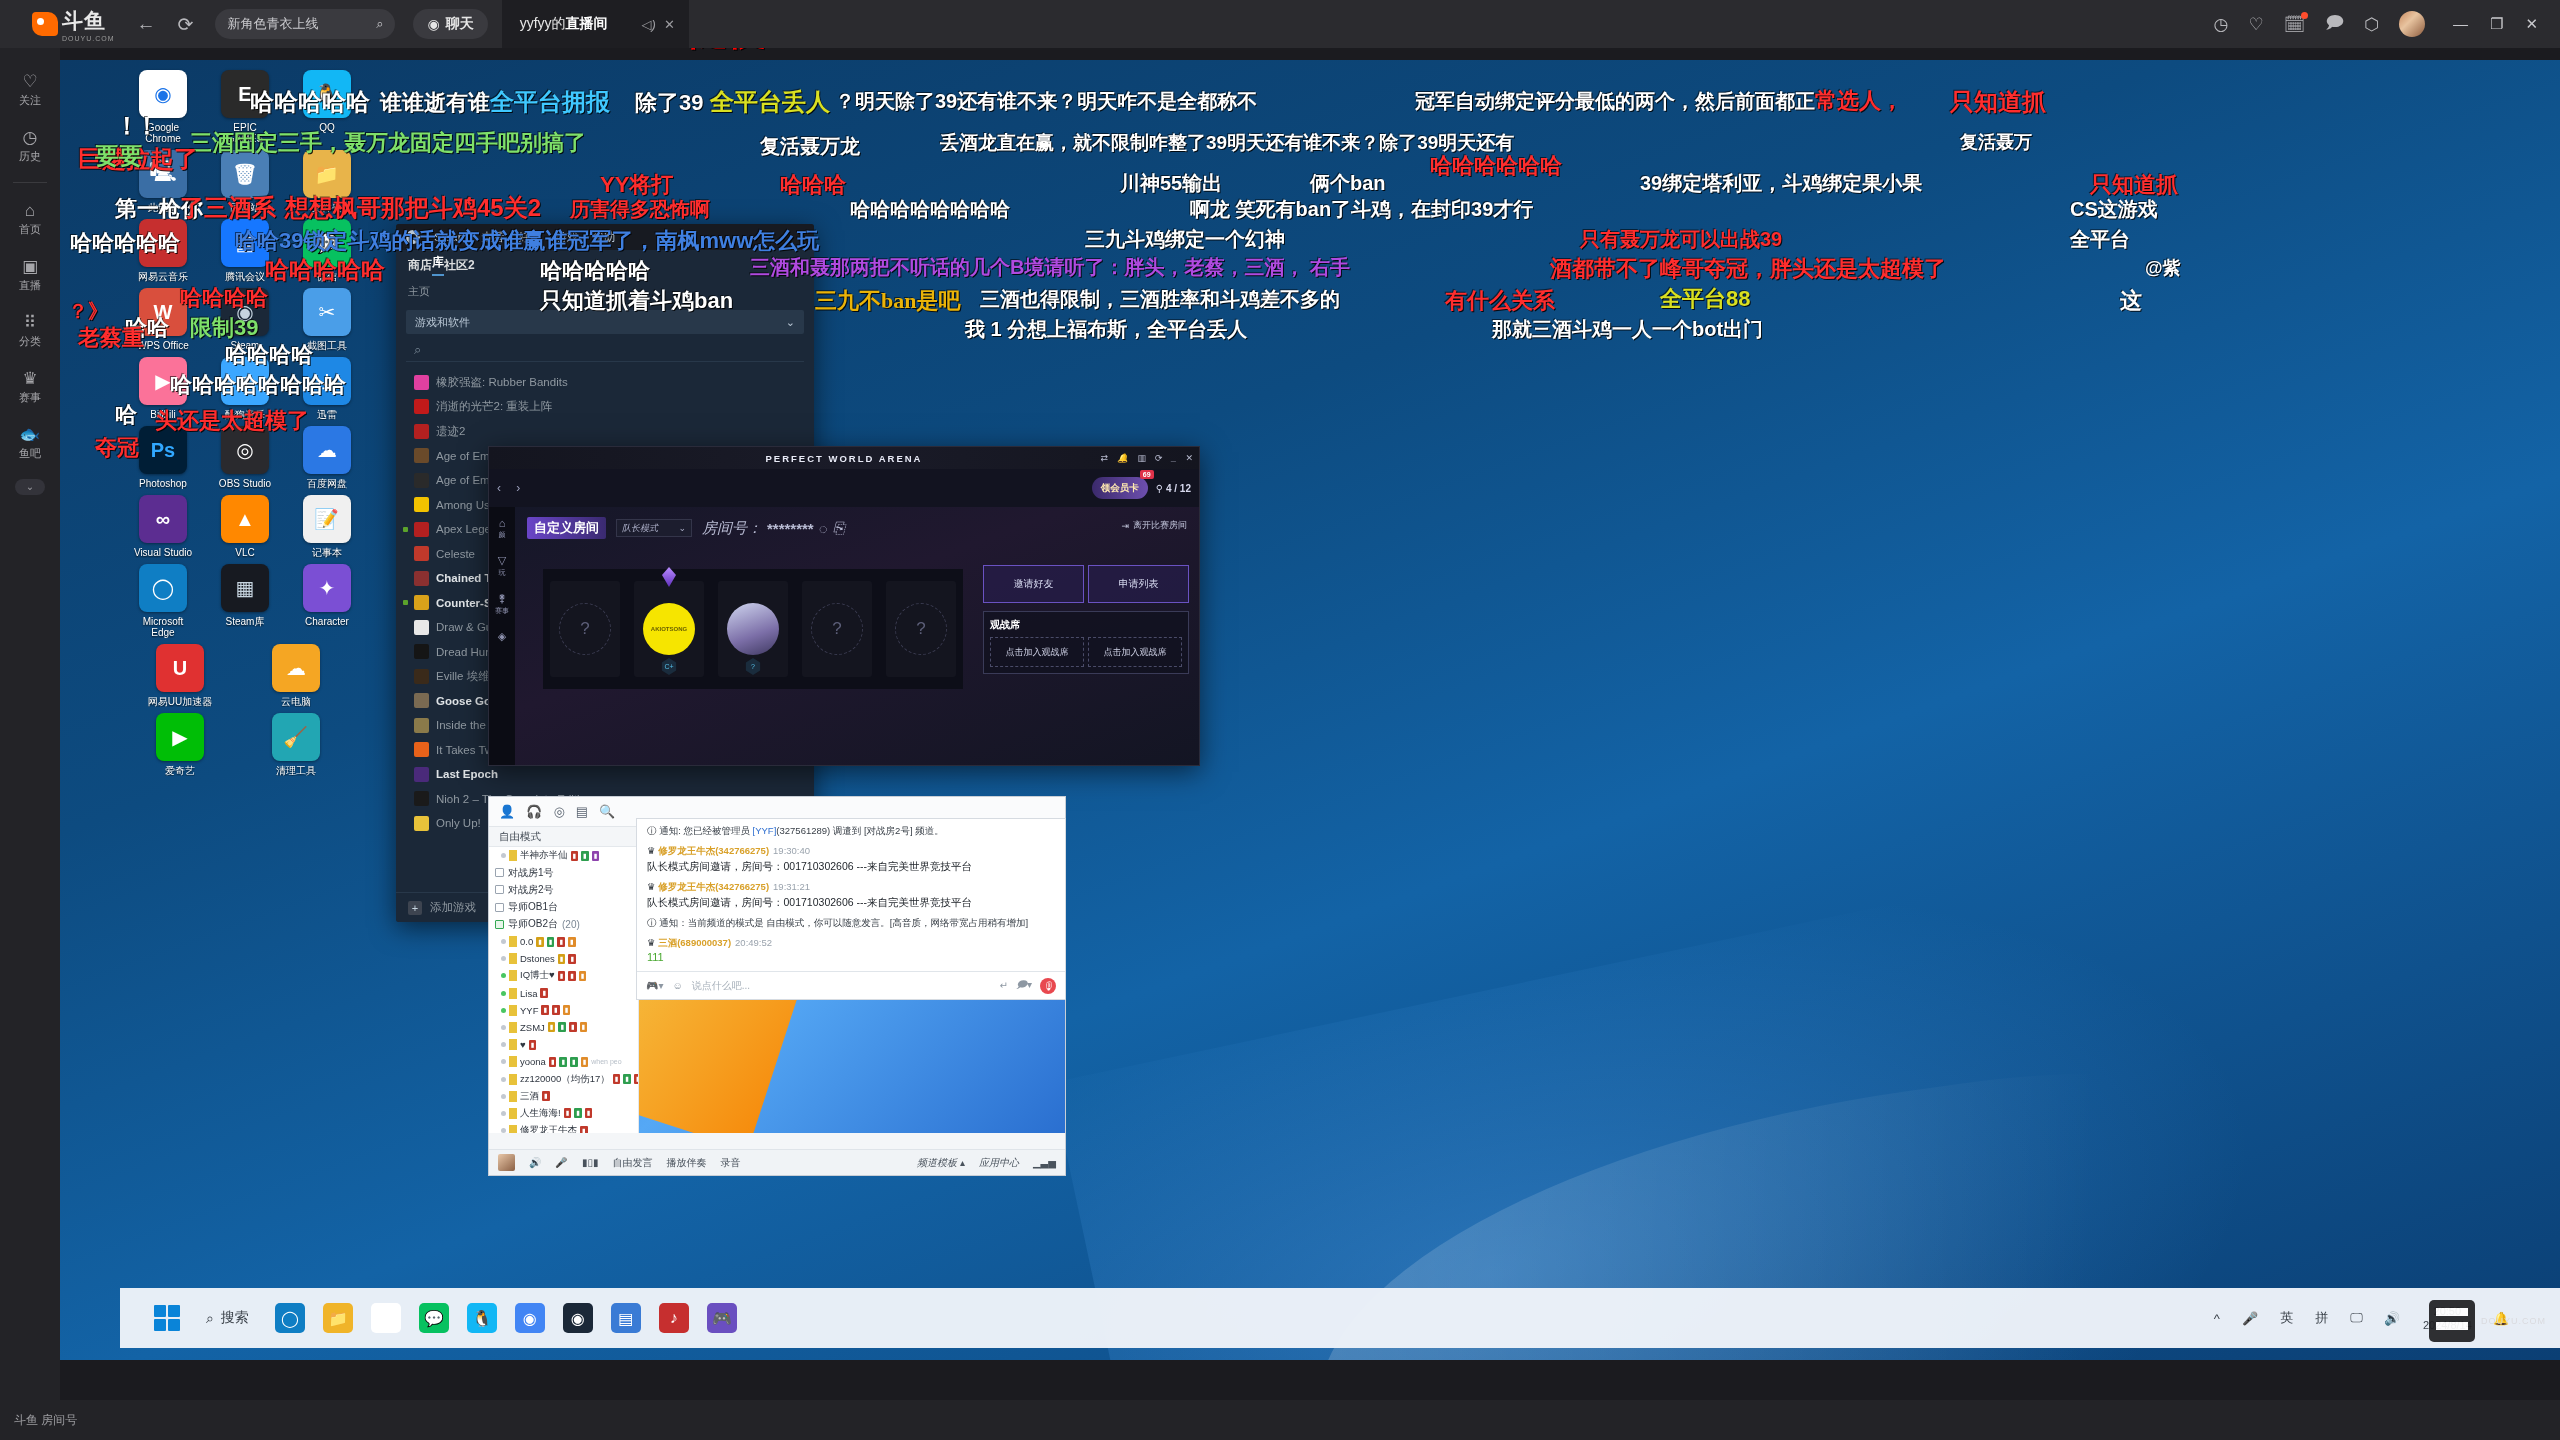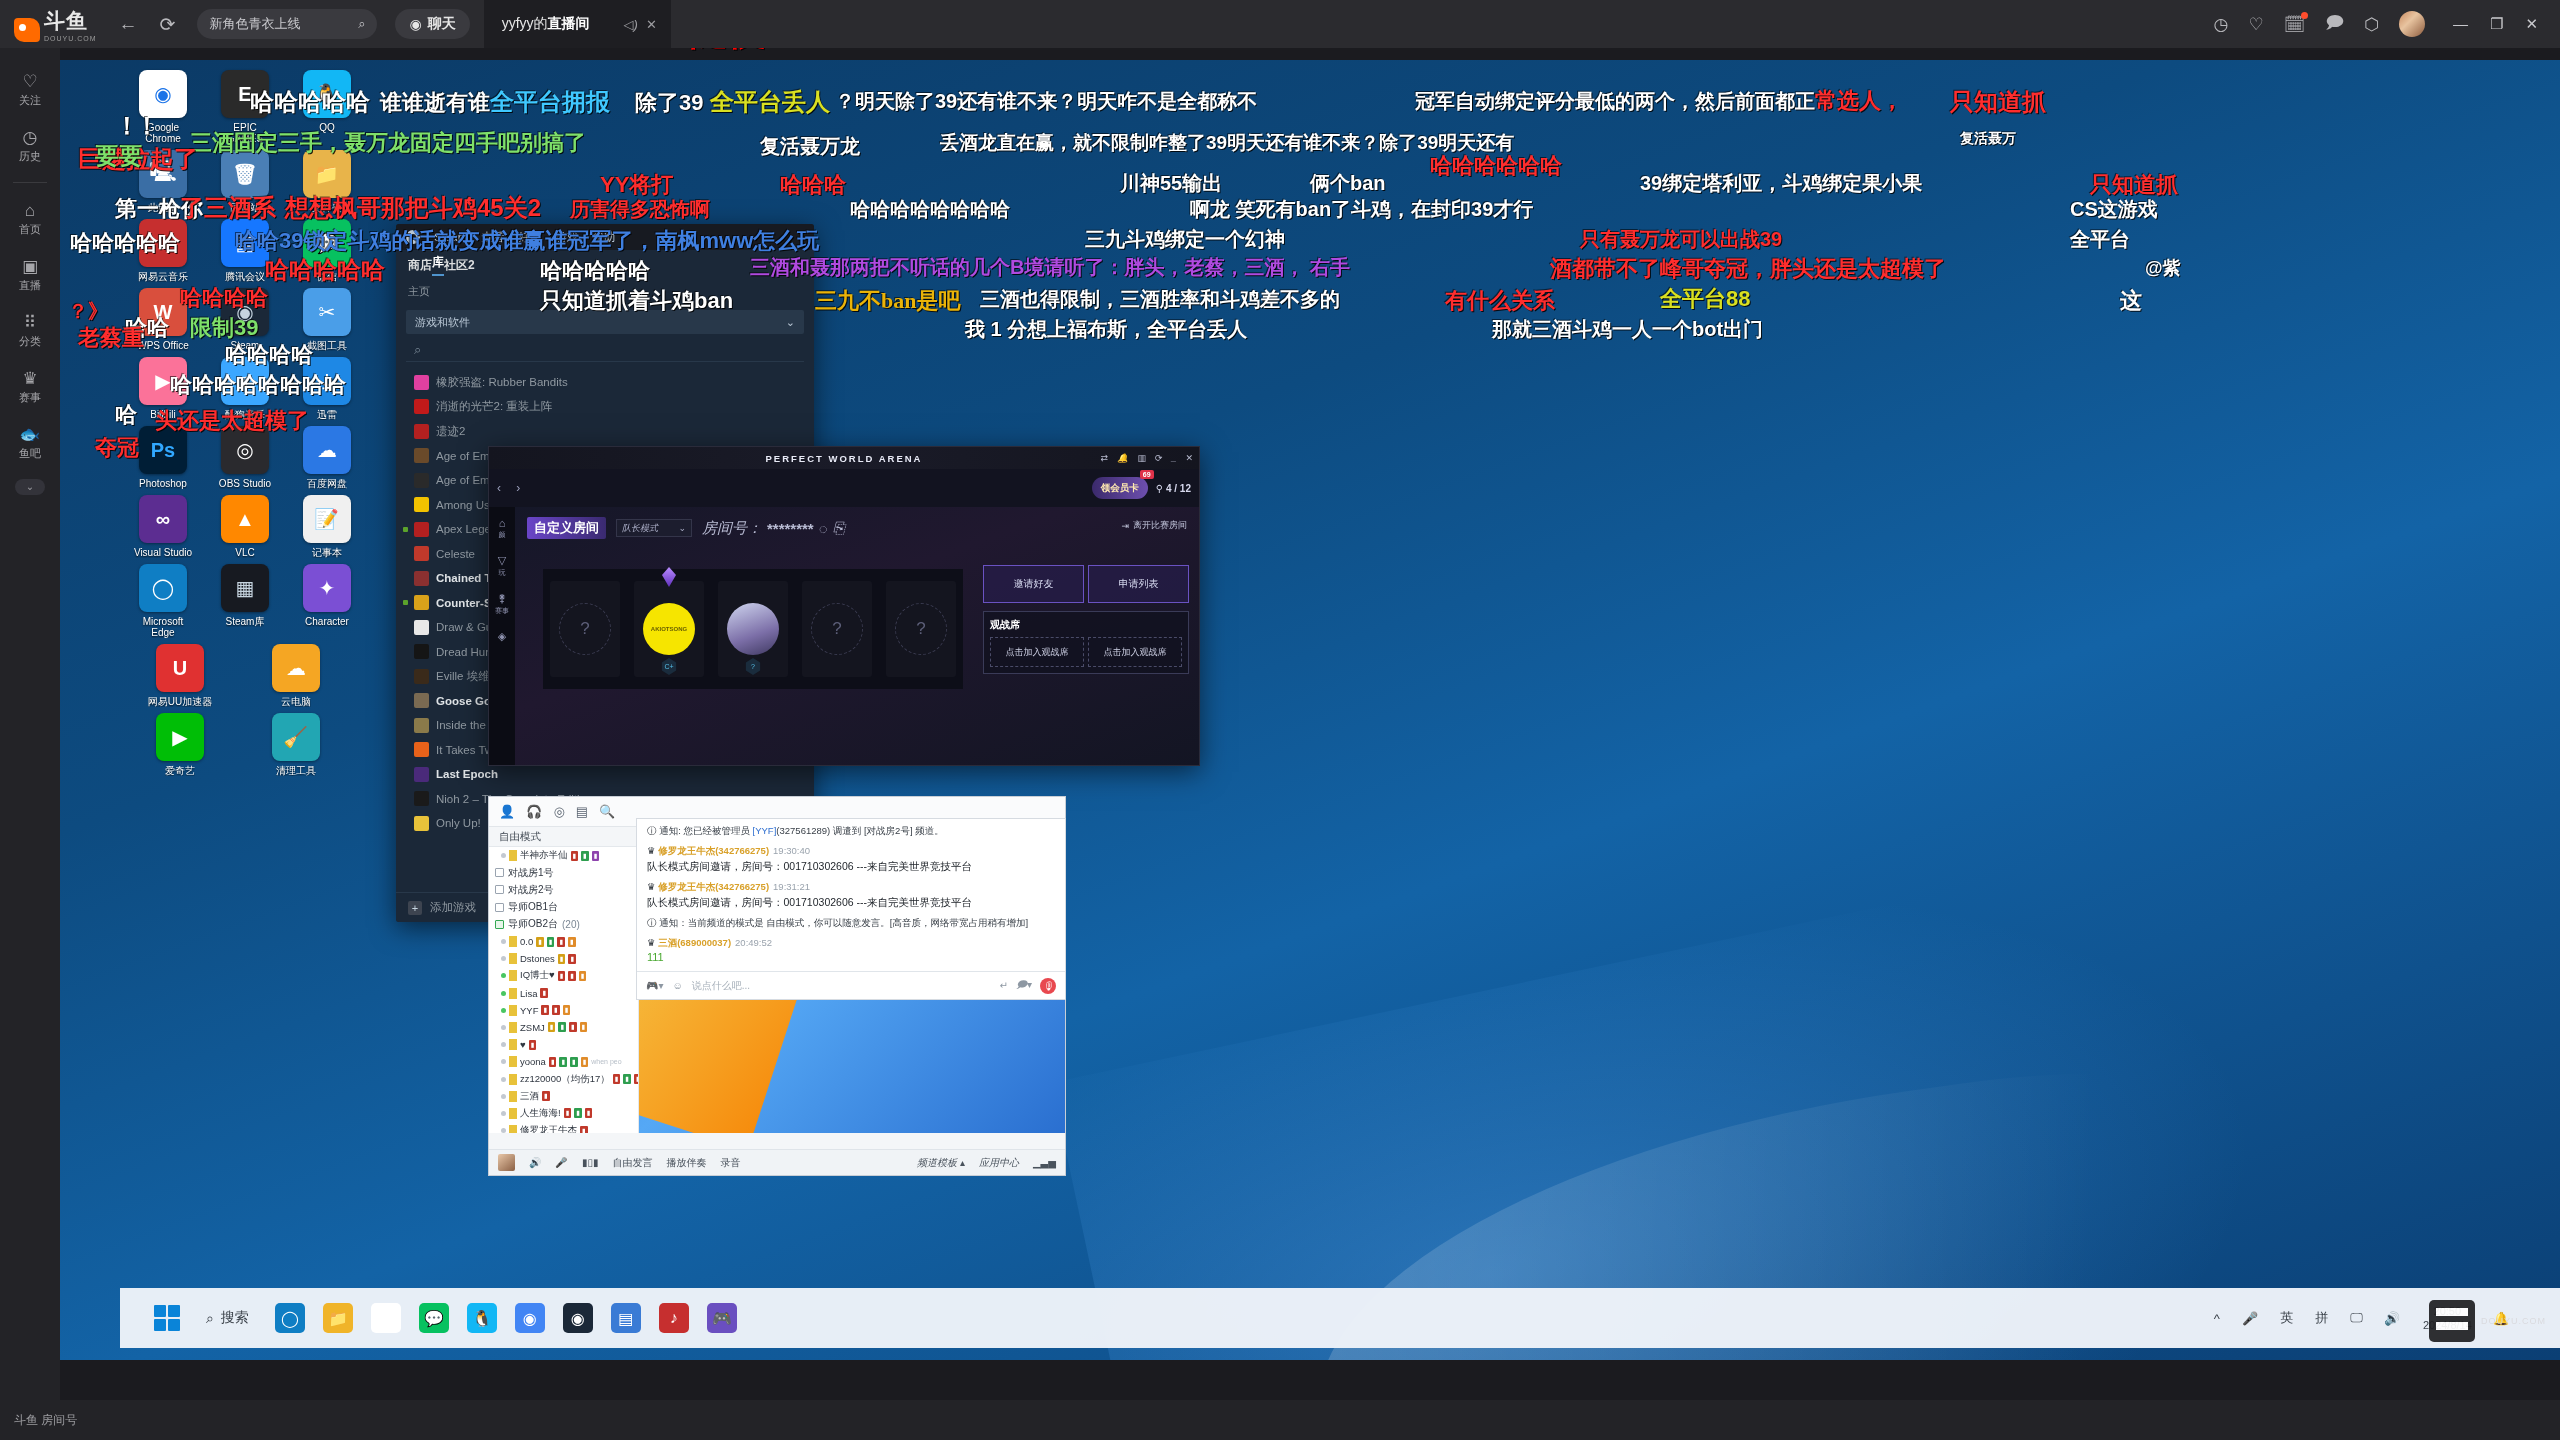--- a/index.html
+++ b/index.html
@@ -3,21 +3,21 @@
 <meta charset="utf-8">
 <style>
   * { box-sizing: border-box; margin:0; padding:0; }
   html,body { width:2560px; height:1440px; overflow:hidden; background:#1b1b1f;
     font-family:"Liberation Sans","DejaVu Sans",sans-serif; }
   #root { position:relative; width:2560px; height:1440px; }
 
   
   .dy-titlebar { position:absolute; left:0; top:0; width:2560px; height:48px;
     background:#2b2b2f; display:flex; align-items:center; }
-  .dy-logo { margin-left:14px; display:flex; align-items:flex-end; gap:4px; }
+  .dy-logo { margin-left:32px; display:flex; align-items:center; gap:4px; }
   .dy-logo-mark { width:26px; height:24px; background:#ff6a00; border-radius:4px 10px 4px 10px;
     position:relative; }
   .dy-logo-mark:after{content:"";position:absolute;left:5px;top:6px;width:7px;height:7px;background:#fff;border-radius:50%;}
   .dy-logo-text { color:#e8e8e8; font-size:21px; font-weight:bold; letter-spacing:1px; }
   .dy-logo-sub { color:#9b9b9b; font-size:7px; letter-spacing:1px; display:block; }
   .nav-ico { color:#b8b8bc; font-size:19px; margin-left:22px; cursor:pointer; }
   .dy-search { margin-left:22px; width:180px; height:30px; border-radius:15px;
     background:#3a3a3f; display:flex; align-items:center; padding:0 12px;
     color:#c9c9cd; font-size:13px; justify-content:space-between; }
   .dy-chat-btn { margin-left:18px; height:30px; border-radius:15px; background:#3a3a3f;
@@ -821,21 +821,21 @@
       <div class="danmu" style="left: 430px; top: 38px; color: rgb(63, 200, 255); font-size: 24px;">全平台拥报</div>
       <div class="danmu" style="left: 575px; top: 40px; color: rgb(255, 255, 255); font-size: 22px;">除了39</div>
       <div class="danmu" style="left: 650px; top: 38px; color: rgb(217, 224, 33); font-size: 24px;">全平台丢人</div>
       <div class="danmu" style="left: 775px; top: 40px; color: rgb(255, 255, 255); font-size: 20px;">？明天除了39还有谁不来？明天咋不是全都称不</div>
       <div class="danmu" style="left: 1355px; top: 40px; color: rgb(255, 255, 255); font-size: 20px;">冠军自动绑定评分最低的两个，然后前面都正</div>
       <div class="danmu" style="left: 1755px; top: 38px; color: rgb(255, 45, 45); font-size: 22px;">常选人，</div>
       <div class="danmu" style="left: 1890px; top: 38px; color: rgb(255, 45, 45); font-size: 24px;">只知道抓</div>
       <div class="danmu" style="left: 130px; top: 80px; color: rgb(126, 224, 106); font-size: 22px;">三酒固定三手，聂万龙固定四手吧别搞了</div>
       <div class="danmu" style="left: 700px; top: 85px; color: rgb(255, 255, 255); font-size: 20px;">复活聂万龙</div>
       <div class="danmu" style="left: 880px; top: 82px; color: rgb(255, 255, 255); font-size: 19px;">丢酒龙直在赢，就不限制咋整了39明天还有谁不来？除了39明天还有</div>
-      <div class="danmu" style="left: 1900px; top: 82px; color: rgb(255, 255, 255); font-size: 14px;">复活聂万</div>
+      <div class="danmu" style="left: 1900px; top: 82px; color: rgb(255, 255, 255); font-size: 18px;">复活聂万</div>
       <div class="danmu" style="left: 18px; top: 95px; color: rgb(255, 45, 45); font-size: 24px;">巨越拉起了</div>
       <div class="danmu" style="left: 540px; top: 122px; color: rgb(255, 45, 45); font-size: 22px;">YY将打</div>
       <div class="danmu" style="left: 720px; top: 122px; color: rgb(255, 45, 45); font-size: 22px;">哈哈哈</div>
       <div class="danmu" style="left: 1060px; top: 122px; color: rgb(255, 255, 255); font-size: 20px;">川神55输出</div>
       <div class="danmu" style="left: 1250px; top: 122px; color: rgb(255, 255, 255); font-size: 20px;">俩个ban</div>
       <div class="danmu" style="left: 1370px; top: 103px; color: rgb(255, 45, 45); font-size: 22px;">哈哈哈哈哈哈</div>
       <div class="danmu" style="left: 1580px; top: 122px; color: rgb(255, 255, 255); font-size: 20px;">39绑定塔利亚，斗鸡绑定果小果</div>
       <div class="danmu" style="left: 2030px; top: 122px; color: rgb(255, 45, 45); font-size: 22px;">只知道抓</div>
       <div class="danmu" style="left: 55px; top: 146px; color: rgb(255, 255, 255); font-size: 22px;">第一枪你</div>
       <div class="danmu" style="left: 120px; top: 144px; color: rgb(255, 45, 45); font-size: 24px;">了三酒系</div>

